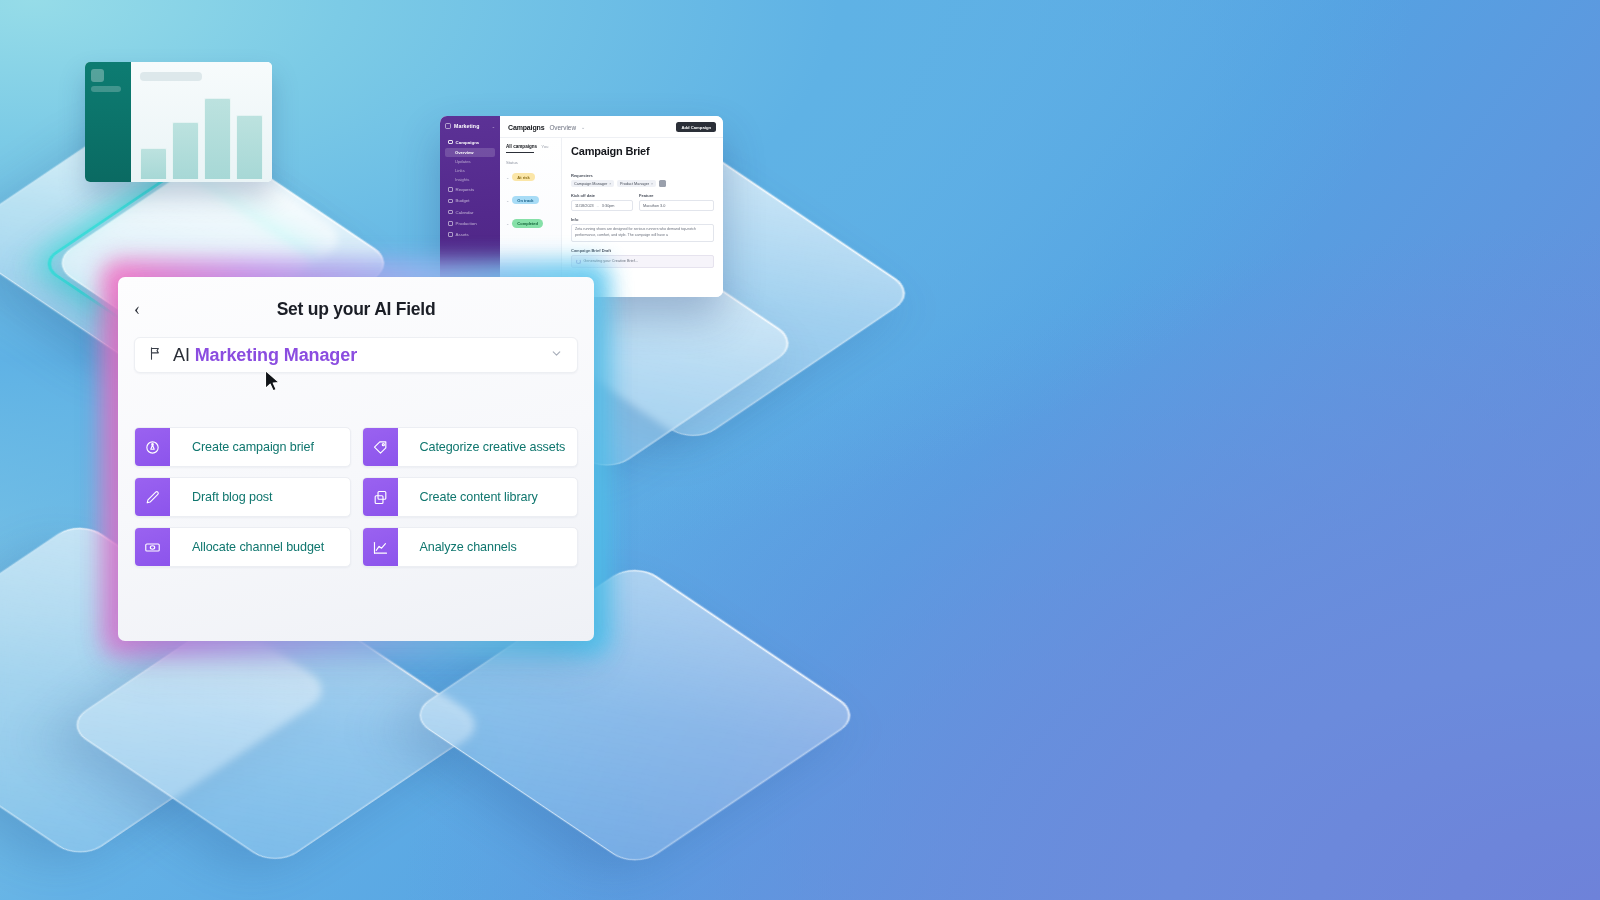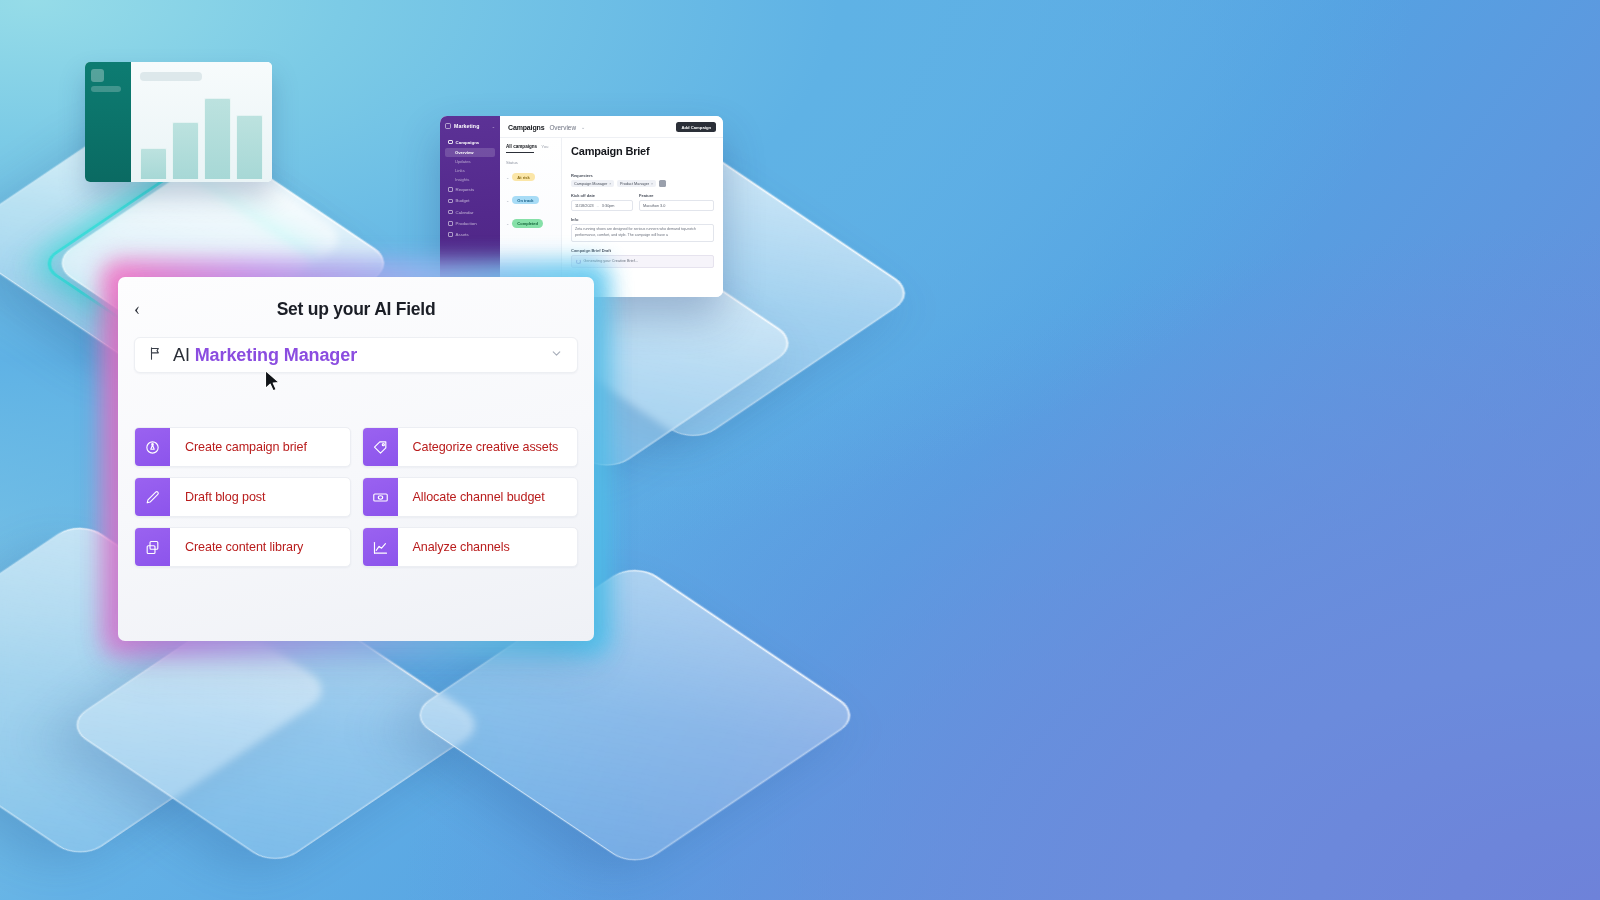--- a/index.html
+++ b/index.html
@@ -308,23 +308,23 @@
   }
   .card-icon {
     width: 35px; flex: none;
     background: linear-gradient(160deg, #9A62F0 0%, #8C54EC 100%);
     display: flex; align-items: center; justify-content: center;
     color: #fff;
   }
   .card-label {
     flex: 1;
     display: flex; align-items: center;
-    padding-left: 15px;
+    padding-left: 22px;
     font-size: 12.6px;
-    color: #b91c1c;
+    color: #0f766e;
     letter-spacing: -.1px;
   }
 
   
   #cursor { position: absolute; left: 264px; top: 369px; }
 </style>
 </head>
 <body>
 
 <div id="scene"></div>
@@ -516,34 +516,34 @@
         <div class="card-icon">
           <svg width="17" height="17" viewBox="0 0 24 24" fill="none" stroke="currentColor" stroke-width="1.6" stroke-linecap="round" stroke-linejoin="round">
             <path d="M16.5 4.5a2.1 2.1 0 0 1 3 3L8.6 18.4 4.5 19.5l1.1-4.1z"></path>
           </svg>
         </div>
         <div class="card-label">Draft blog post</div>
       </div>
       <div class="action-card">
         <div class="card-icon">
           <svg width="17" height="17" viewBox="0 0 24 24" fill="none" stroke="currentColor" stroke-width="1.6" stroke-linecap="round" stroke-linejoin="round">
+            <rect x="8.5" y="3.5" width="11" height="11" rx="1.4"></rect>
+            <rect x="4.5" y="9.5" width="11" height="11" rx="1.4"></rect>
+          </svg>
+        </div>
+        <div class="card-label">Create content library</div>
+      </div>
+      <div class="action-card">
+        <div class="card-icon">
+          <svg width="17" height="17" viewBox="0 0 24 24" fill="none" stroke="currentColor" stroke-width="1.6" stroke-linecap="round" stroke-linejoin="round">
             <rect x="2.5" y="7" width="19" height="10" rx="1.6"></rect>
             <ellipse cx="12" cy="12" rx="3.1" ry="2.4"></ellipse>
           </svg>
         </div>
         <div class="card-label">Allocate channel budget</div>
-      </div>
-      <div class="action-card">
-        <div class="card-icon">
-          <svg width="17" height="17" viewBox="0 0 24 24" fill="none" stroke="currentColor" stroke-width="1.6" stroke-linecap="round" stroke-linejoin="round">
-            <rect x="8.5" y="3.5" width="11" height="11" rx="1.4"></rect>
-            <rect x="4.5" y="9.5" width="11" height="11" rx="1.4"></rect>
-          </svg>
-        </div>
-        <div class="card-label">Create content library</div>
       </div>
       <div class="action-card">
         <div class="card-icon">
           <svg width="17" height="17" viewBox="0 0 24 24" fill="none" stroke="currentColor" stroke-width="1.6" stroke-linecap="round" stroke-linejoin="round">
             <polyline points="3.5 20 3.5 5"></polyline>
             <polyline points="3.5 20 20.5 20"></polyline>
             <polyline points="6 16 10 10.5 13.5 13 19 6.5"></polyline>
           </svg>
         </div>
         <div class="card-label">Analyze channels</div>

